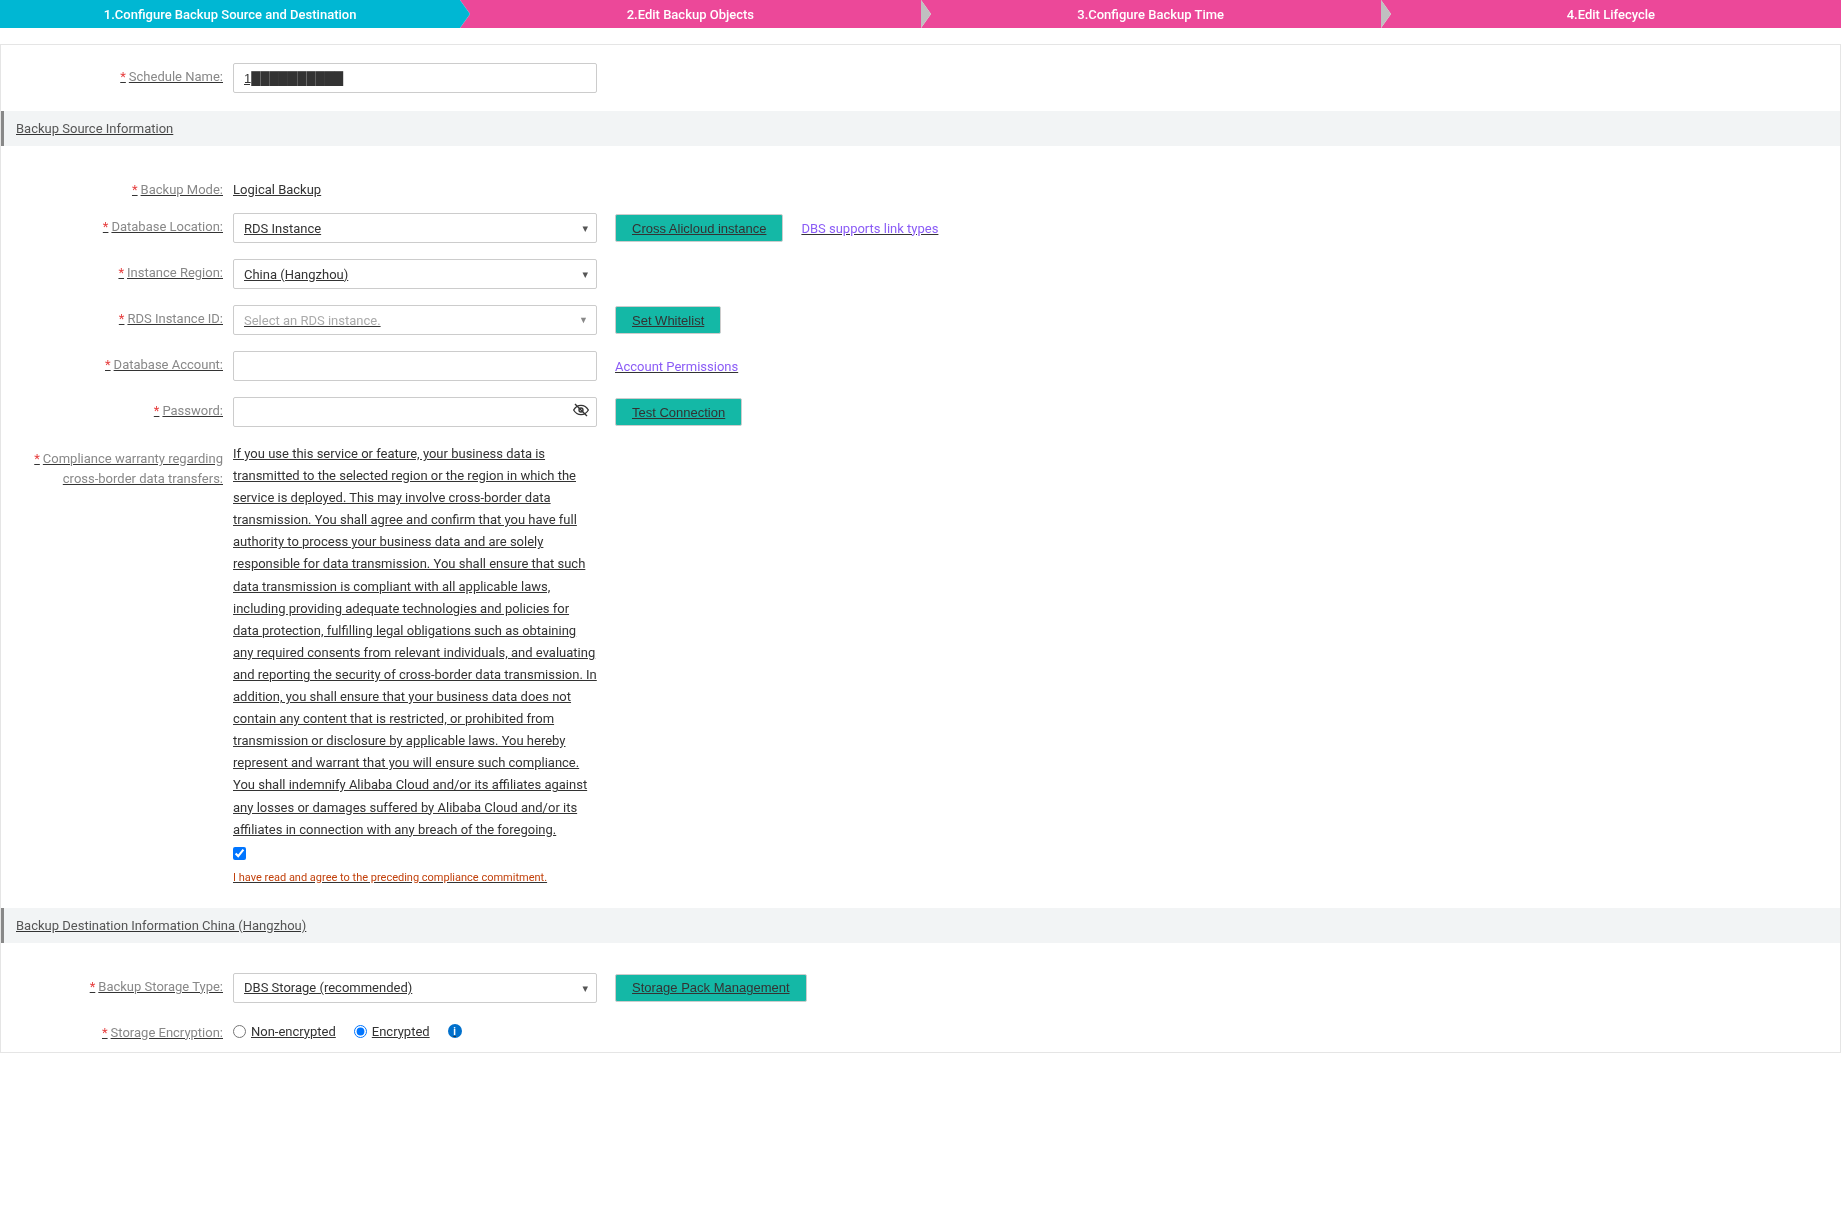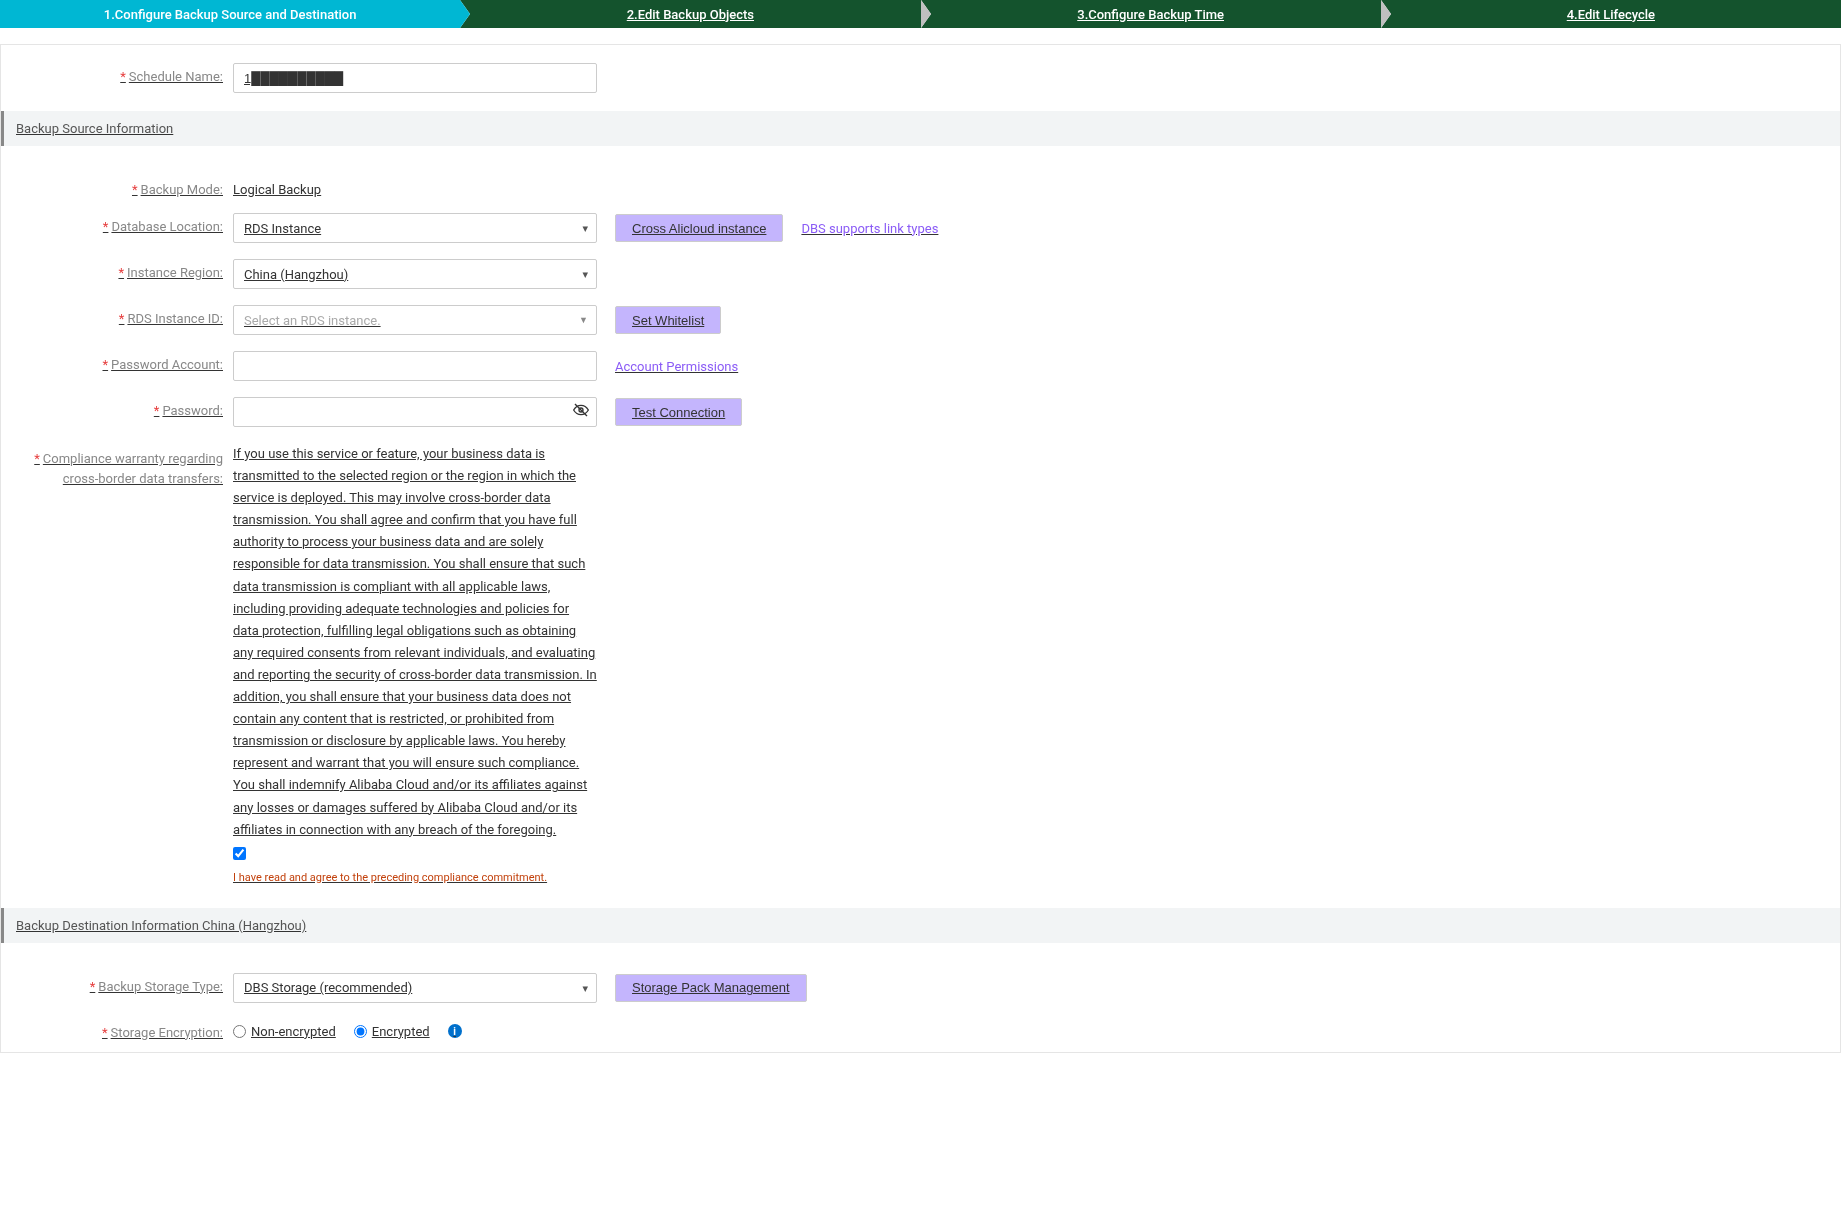--- a/index.html
+++ b/index.html
@@ -1,21 +1,21 @@
 <!DOCTYPE html>
 <html><head>
 <meta charset="utf-8">
 <style>
 * { box-sizing: border-box; margin: 0; padding: 0; }
 body { font-family: -apple-system, BlinkMacSystemFont, "Segoe UI", Roboto, Helvetica, Arial, sans-serif; font-size: 13px; color: #333; background: #fff; }
 
 .stepper { display: flex; width: 100%; height: 28px; }
 .step { flex: 1; display: flex; align-items: center; justify-content: center; position: relative; font-size: 13px; font-weight: 500; }
 .step.active { background: #00b7d3; color: #fff; }
-.step.inactive { background: #14532d; color: #fff; text-decoration: underline; }
+.step.inactive { background: #ec4899; color: #fff; }
 .step::after { content: ''; position: absolute; right: -10px; top: 0; width: 0; height: 0; border-top: 14px solid transparent; border-bottom: 14px solid transparent; z-index: 2; }
 .step.active::after { border-left: 10px solid #00b7d3; }
 .step.inactive::after { border-left: 10px solid #c0c0c0; }
 .step.inactive::before { content: ''; position: absolute; left: 0; top: 0; width: 0; height: 0; border-top: 14px solid transparent; border-bottom: 14px solid transparent; border-left: 10px solid #fff; z-index: 1; }
 .step:first-child::before { display: none; }
 .step:last-child::after { display: none; }
 
 .page { border: 1px solid #e5e5e5; margin-top: 16px; text-decoration: underline; }
 
 .row { display: flex; align-items: flex-start; padding: 8px 0; }
@@ -23,21 +23,21 @@
 .star { color: #e63c3c; margin-right: 3px; }
 .value-col { display: flex; align-items: center; gap: 18px; flex-wrap: wrap; }
 .value-text { color: #333; padding-top: 6px; }
 
 .input-text { width: 364px; height: 30px; border: 1px solid #ccc; border-radius: 2px; padding: 0 10px; font-size: 13px; color: #333; position: relative; }
 .select-box { width: 364px; height: 30px; border: 1px solid #ccc; border-radius: 2px; padding: 0 28px 0 10px; font-size: 13px; color: #333; background: #fff; display: flex; align-items: center; position: relative; cursor: pointer; }
 .select-box.placeholder { color: #aaa; }
 .select-box .chev { position: absolute; right: 8px; top: 50%; transform: translateY(-50%); color: #555; font-size: 11px; }
 .select-box .chev.small { font-size: 9px; color: #888; }
 
-.btn { height: 22px; border: 1px solid #ccc; border-radius: 2px; background: #c4b5fd; padding: 13px 16px; font-size: 13px; color: #333; cursor: pointer; display: inline-flex; align-items: center; }
+.btn { height: 22px; border: 1px solid #ccc; border-radius: 2px; background: #14b8a6; padding: 13px 16px; font-size: 13px; color: #333; cursor: pointer; display: inline-flex; align-items: center; }
 .link { color: #8b5cf6; font-size: 13px; cursor: pointer; text-decoration: none; }
 
 .password-wrap { position: relative; width: 364px; }
 .eye { position: absolute; right: 8px; top: 50%; transform: translateY(-50%); cursor: pointer; color: #333; font-size: 15px; }
 
 .section-header { background: #f2f4f5; border-left: 3px solid #888; padding: 10px 12px; color: #555; font-size: 13px; }
 
 .compliance-text { width: 364px; line-height: 1.7; color: #333; font-size: 13px; }
 .agree-row { margin-top: 6px; }
 .agree-row label { display: inline; color: #c2410c; font-size: 11px; }
@@ -114,21 +114,21 @@
       <div class="value-col">
         <div class="select-box placeholder">
           <span>Select an RDS instance.</span>
           <span class="chev small">▼</span>
         </div>
         <button class="btn">Set Whitelist</button>
       </div>
     </div>
 
     <div class="row">
-      <div class="label-col"><span class="star">*</span><span>Password Account:</span></div>
+      <div class="label-col"><span class="star">*</span><span>Database Account:</span></div>
       <div class="value-col">
         <input type="text" class="input-text" value="" style="">
         <a class="link">Account Permissions</a>
       </div>
     </div>
 
     <div class="row">
       <div class="label-col"><span class="star">*</span><span>Password:</span></div>
       <div class="value-col">
         <div class="password-wrap">

